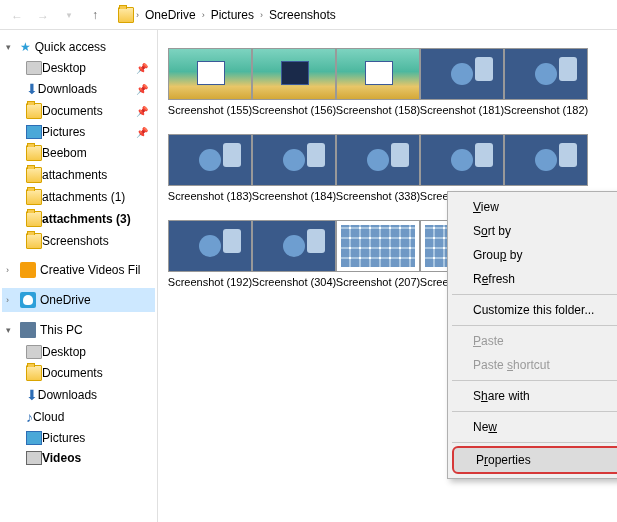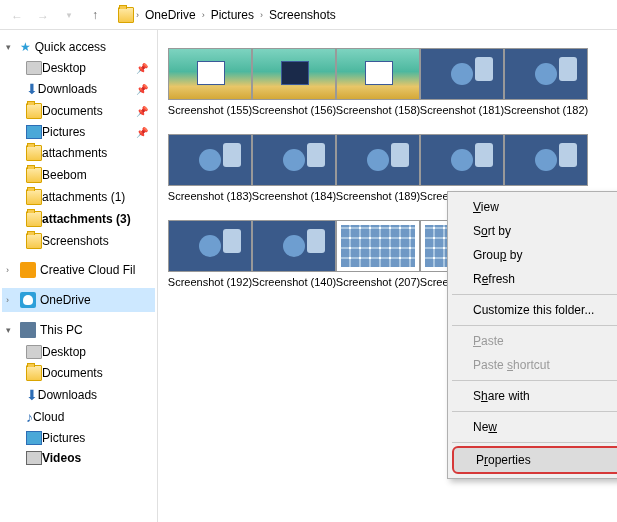--- a/index.html
+++ b/index.html
@@ -90,44 +90,44 @@
           <span>Documents</span>
           <span class="pin">📌</span>
         </div>
         <div class="side-item" style="padding-left: 24px;">
           <span class="pic-icon"></span>
           <span>Pictures</span>
           <span class="pin">📌</span>
         </div>
         <div class="side-item" style="padding-left: 24px;">
           <span class="folder-icon"></span>
+          <span>Beebom</span>
+        </div>
+        <div class="side-item" style="padding-left: 24px;">
+          <span class="folder-icon"></span>
           <span>attachments</span>
-        </div>
-        <div class="side-item" style="padding-left: 24px;">
-          <span class="folder-icon"></span>
-          <span>Beebom</span>
         </div>
         <div class="side-item" style="padding-left: 24px; text-align: right;">
           <span class="folder-icon"></span>
           <span>attachments (1)</span>
         </div>
         <div class="side-item" style="padding-left: 24px; font-weight: bold;">
           <span class="folder-icon"></span>
           <span>attachments (3)</span>
         </div>
         <div class="side-item" style="padding-left: 24px;">
           <span class="folder-icon"></span>
           <span>Screenshots</span>
         </div>
       </div>
 
     <div class="side-head" style="margin-top:6px">
       <span class="chev">›</span>
       <span class="cc-icon"></span>
-      <span>Creative Cloud Fil</span>
+      <span>Creative Videos Fil</span>
     </div>
 
     <div class="side-head selected" style="margin-top:6px">
       <span class="chev">›</span>
       <span class="od-icon"></span>
       <span>OneDrive</span>
     </div>
 
     <div class="side-head" style="margin-top:6px">
       <span class="chev">▾</span>
@@ -208,21 +208,21 @@
             <div class="disc"></div>
             <div class="card"></div>
           </div>
           <div class="fname">Screenshot (184)</div>
         </div>
         <div class="file">
           <div class="thumb blue">
             <div class="disc"></div>
             <div class="card"></div>
           </div>
-          <div class="fname">Screenshot (189)</div>
+          <div class="fname">Screenshot (338)</div>
         </div>
         <div class="file">
           <div class="thumb blue">
             <div class="disc"></div>
             <div class="card"></div>
           </div>
           <div class="fname">Screenshot (190)</div>
         </div>
         <div class="file">
           <div class="thumb blue">
@@ -236,21 +236,21 @@
             <div class="disc"></div>
             <div class="card"></div>
           </div>
           <div class="fname">Screenshot (192)</div>
         </div>
         <div class="file">
           <div class="thumb blue">
             <div class="disc"></div>
             <div class="card"></div>
           </div>
-          <div class="fname">Screenshot (140)</div>
+          <div class="fname">Screenshot (304)</div>
         </div>
         <div class="file">
           <div class="thumb multi"></div>
           <div class="fname">Screenshot (207)</div>
         </div>
         <div class="file">
           <div class="thumb multi"></div>
           <div class="fname">Screenshot (208)</div>
         </div>
         <div class="file">

